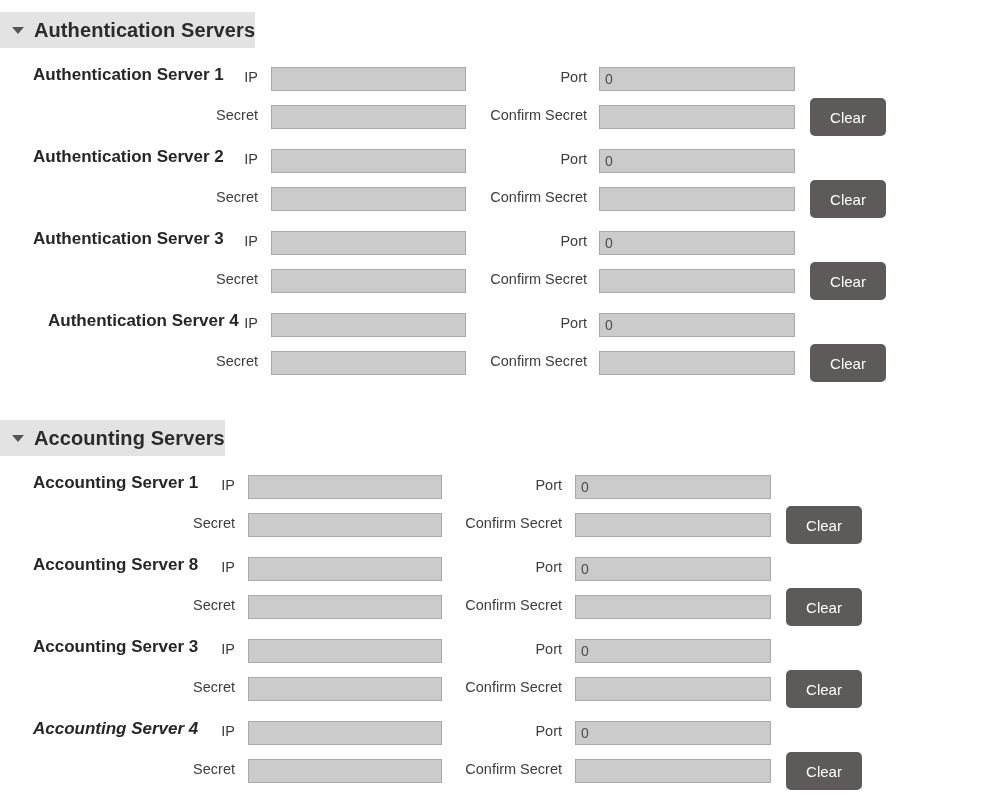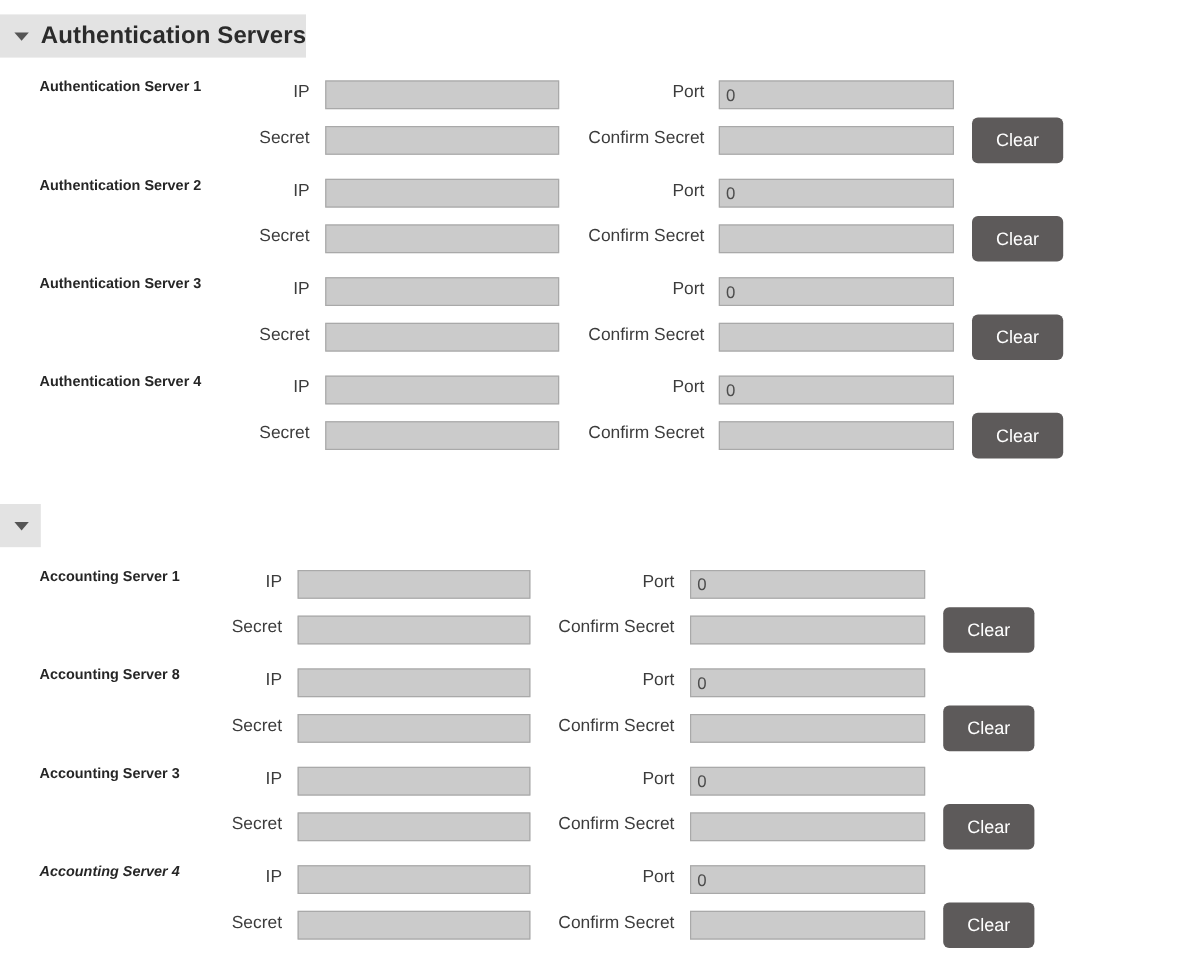--- a/index.html
+++ b/index.html
@@ -45,21 +45,21 @@
     font-weight: bold;
     color: #2b2b2b;
     letter-spacing: .1px;
   }
 
   
   .server-block { position: relative; }
 
   .server-name {
     position: absolute;
-    font-size: 12px;
+    font-size: 17px;
     font-weight: bold;
     color: #262626;
     white-space: nowrap;
   }
 
   .field-label {
     position: absolute;
     font-size: 14.5px;
     color: #3c3c3c;
     text-align: right;
@@ -135,35 +135,36 @@
         <input type="text" class="text-input" placeholder="" style="left: 271px; width: 195px; top: 231px;">
         <div class="field-label" style="left: 0px; width: 587px; top: 233px;">Port</div>
         <input type="text" class="text-input" placeholder="0" style="left: 599px; width: 196px; top: 231px;">
         <div class="field-label" style="left: 0px; width: 258px; top: 271px;">Secret</div>
         <input type="text" class="text-input" placeholder="" style="left: 271px; width: 195px; top: 269px;">
         <div class="field-label" style="left: 0px; width: 587px; top: 271px;">Confirm Secret</div>
         <input type="text" class="text-input" placeholder="" style="left: 599px; width: 196px; top: 269px;">
         <button class="clear-button" style="left: 810px; width: 76px; top: 262px;">Clear</button>
       </div>
       <div class="server-block">
-        <div class="server-name" style="left: 33px; top: 311px;">Authentication Server 4</div>
+        <div class="server-name" style="left: 48px; top: 311px;">Authentication Server 4</div>
         <div class="field-label" style="left: 0px; width: 258px; top: 315px;">IP</div>
         <input type="text" class="text-input" placeholder="" style="left: 271px; width: 195px; top: 313px;">
         <div class="field-label" style="left: 0px; width: 587px; top: 315px;">Port</div>
         <input type="text" class="text-input" placeholder="0" style="left: 599px; width: 196px; top: 313px;">
         <div class="field-label" style="left: 0px; width: 258px; top: 353px;">Secret</div>
         <input type="text" class="text-input" placeholder="" style="left: 271px; width: 195px; top: 351px;">
         <div class="field-label" style="left: 0px; width: 587px; top: 353px;">Confirm Secret</div>
         <input type="text" class="text-input" placeholder="" style="left: 599px; width: 196px; top: 351px;">
         <button class="clear-button" style="left: 810px; width: 76px; top: 344px;">Clear</button>
       </div>
     </div>
     <div class="section" style="top: 0px;">
       <div class="section-header" style="position: absolute; left: 0px; top: 420px;">
         <span class="caret"></span>
+        <span class="section-title">Accounting Servers</span>
       </div>
       <div class="server-block">
         <div class="server-name" style="left: 33px; top: 473px;">Accounting Server 1</div>
         <div class="field-label" style="left: 0px; width: 235px; top: 477px;">IP</div>
         <input type="text" class="text-input" placeholder="" style="left: 248px; width: 194px; top: 475px;">
         <div class="field-label" style="left: 0px; width: 562px; top: 477px;">Port</div>
         <input type="text" class="text-input" placeholder="0" style="left: 575px; width: 196px; top: 475px;">
         <div class="field-label" style="left: 0px; width: 235px; top: 515px;">Secret</div>
         <input type="text" class="text-input" placeholder="" style="left: 248px; width: 194px; top: 513px;">
         <div class="field-label" style="left: 0px; width: 562px; top: 515px;">Confirm Secret</div>

